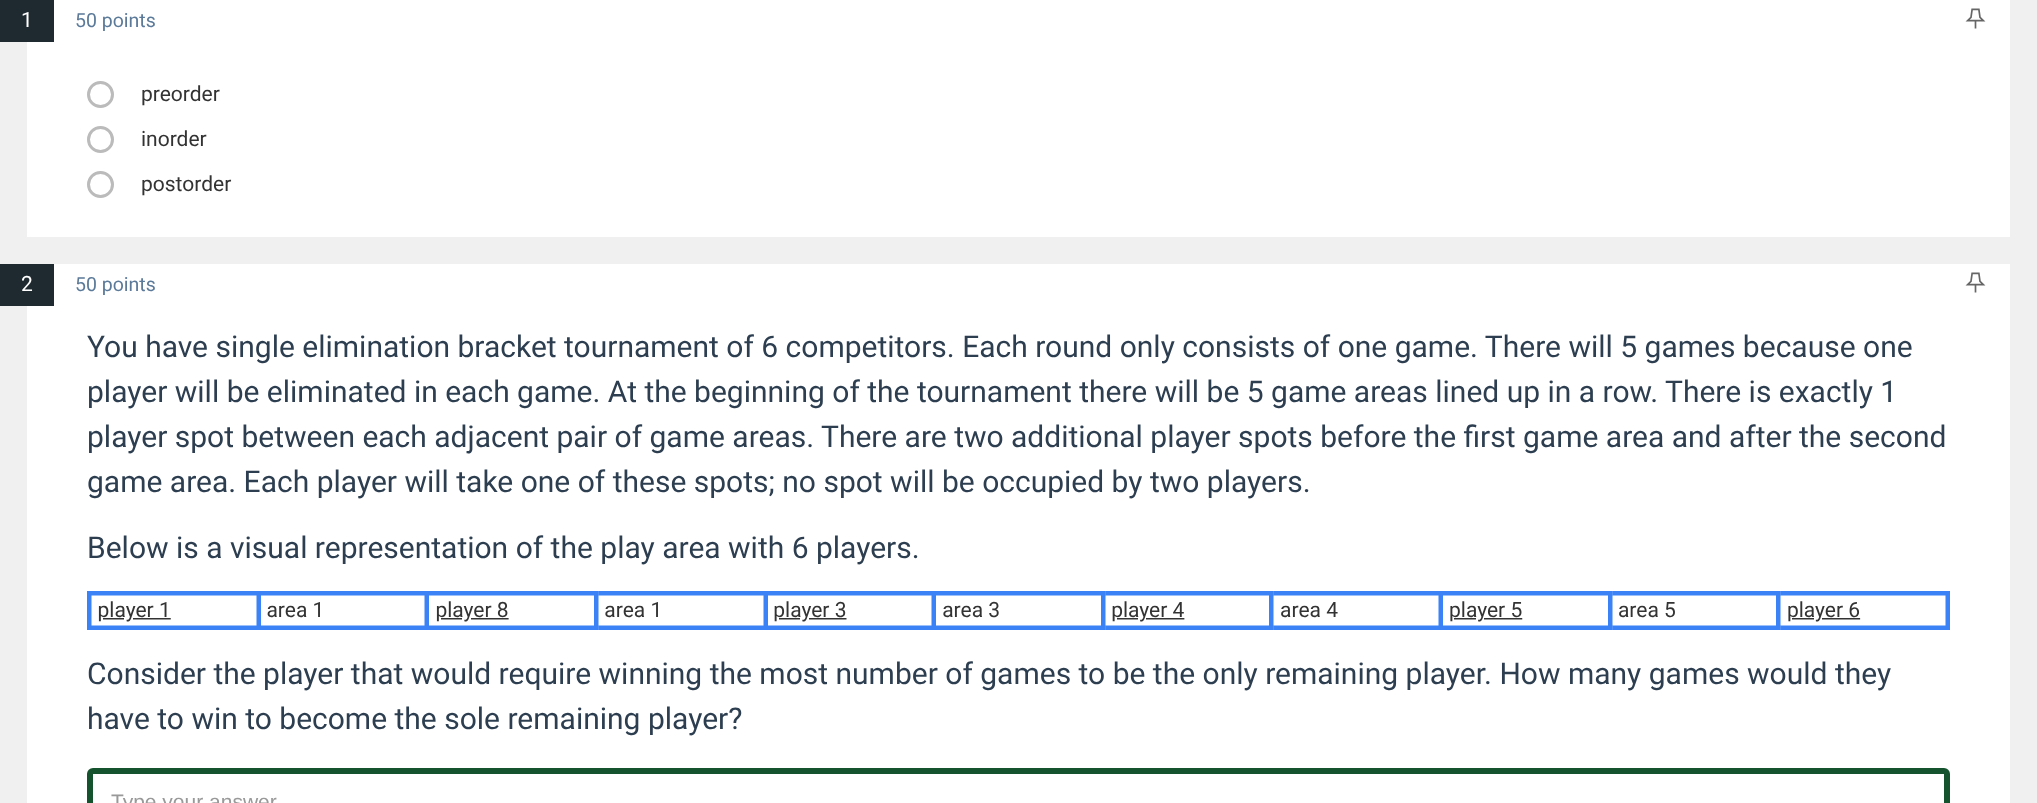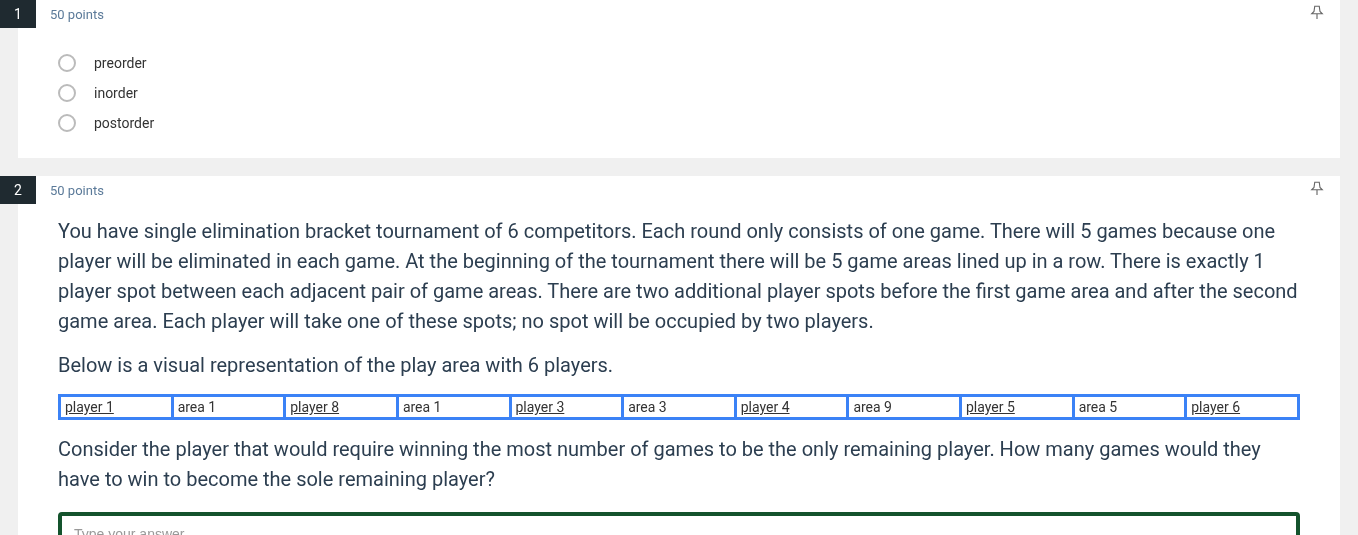--- a/index.html
+++ b/index.html
@@ -168,21 +168,21 @@
       <table class="play-area-table">
         <tbody>
             <tr>
           <td class="player">player 1</td>
           <td>area 1</td>
           <td class="player">player 8</td>
           <td>area 1</td>
           <td class="player">player 3</td>
           <td>area 3</td>
           <td class="player">player 4</td>
-          <td>area 9</td>
+          <td>area 4</td>
           <td class="player">player 5</td>
           <td>area 5</td>
           <td class="player">player 6</td>
         </tr>
       </tbody>
         </table>
       <p>Consider the player that would require winning the most number of games to be the only remaining player. How many games would they have to win to become the sole remaining player?</p>
       <input type="text" class="answer-input" placeholder="Type your answer..." style="">
     </div>
   </div>

